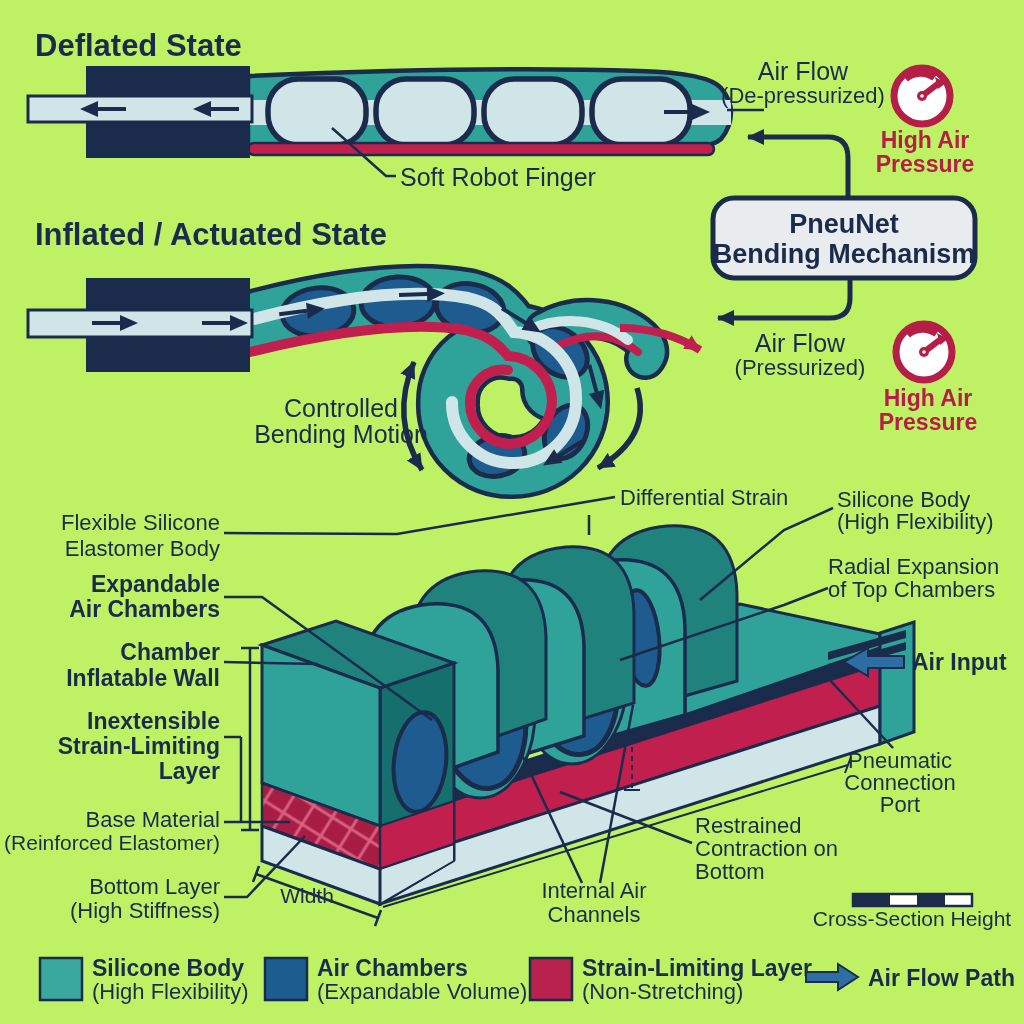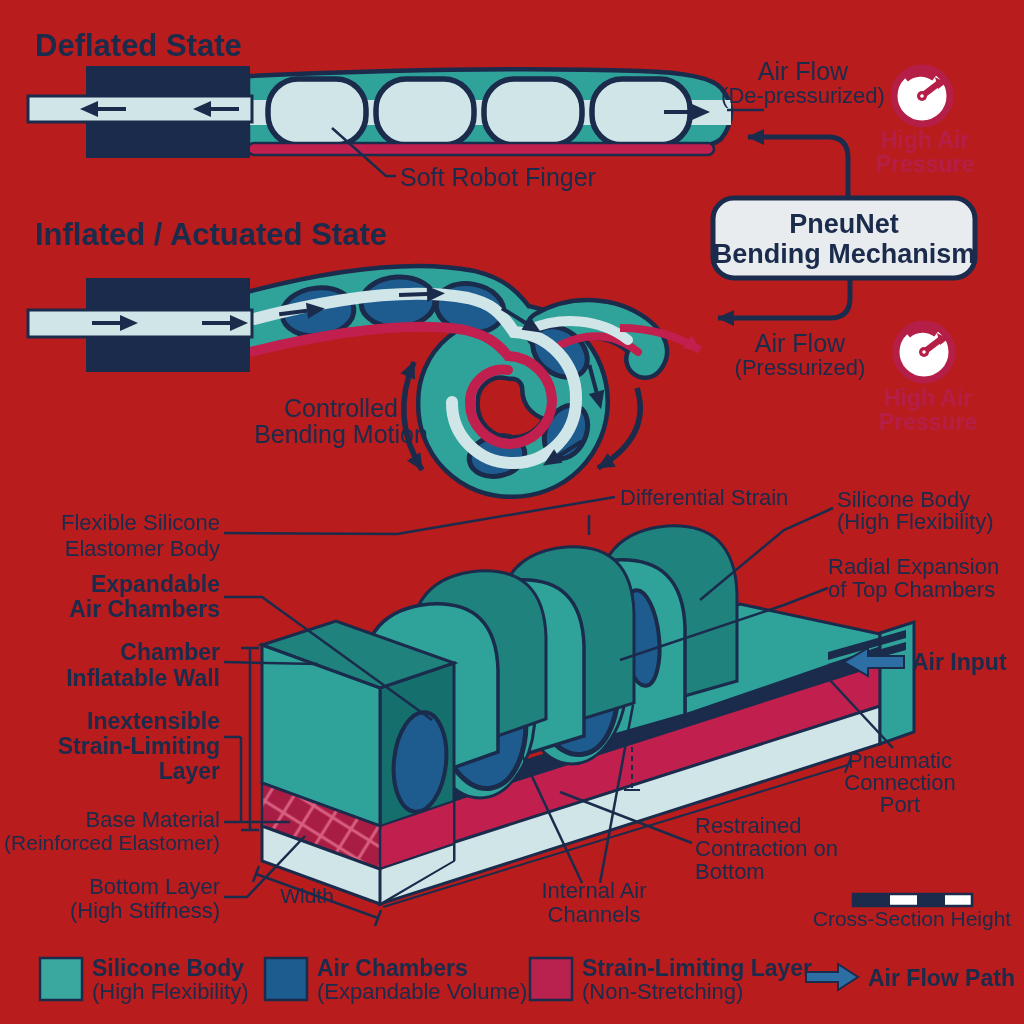--- a/index.html
+++ b/index.html
@@ -1,16 +1,16 @@
 <!DOCTYPE html>
 <html><head>
 <meta charset="utf-8">
 <style>
   html,body{margin:0;padding:0;background:#ffffff;}
-  .stage{position:relative;width:1024px;height:1024px;background:#b91c1c;overflow:hidden;
+  .stage{position:relative;width:1024px;height:1024px;background:#bef264;overflow:hidden;
          font-family:"Liberation Sans","DejaVu Sans",sans-serif;}
   svg text{font-family:"Liberation Sans","DejaVu Sans",sans-serif;fill:#1a2b4c;}
   .t-title{font-size:31px;font-weight:bold;}
   .t-box{font-size:27px;font-weight:bold;}
   .t-lbl{font-size:22px;}
   .t-lbl-b{font-size:23px;font-weight:bold;}
   .t-sm{font-size:21px;}
   .t-crimson{fill:#b51f47;font-size:23px;font-weight:bold;}
   .t-big{font-size:25px;}
 </style>

